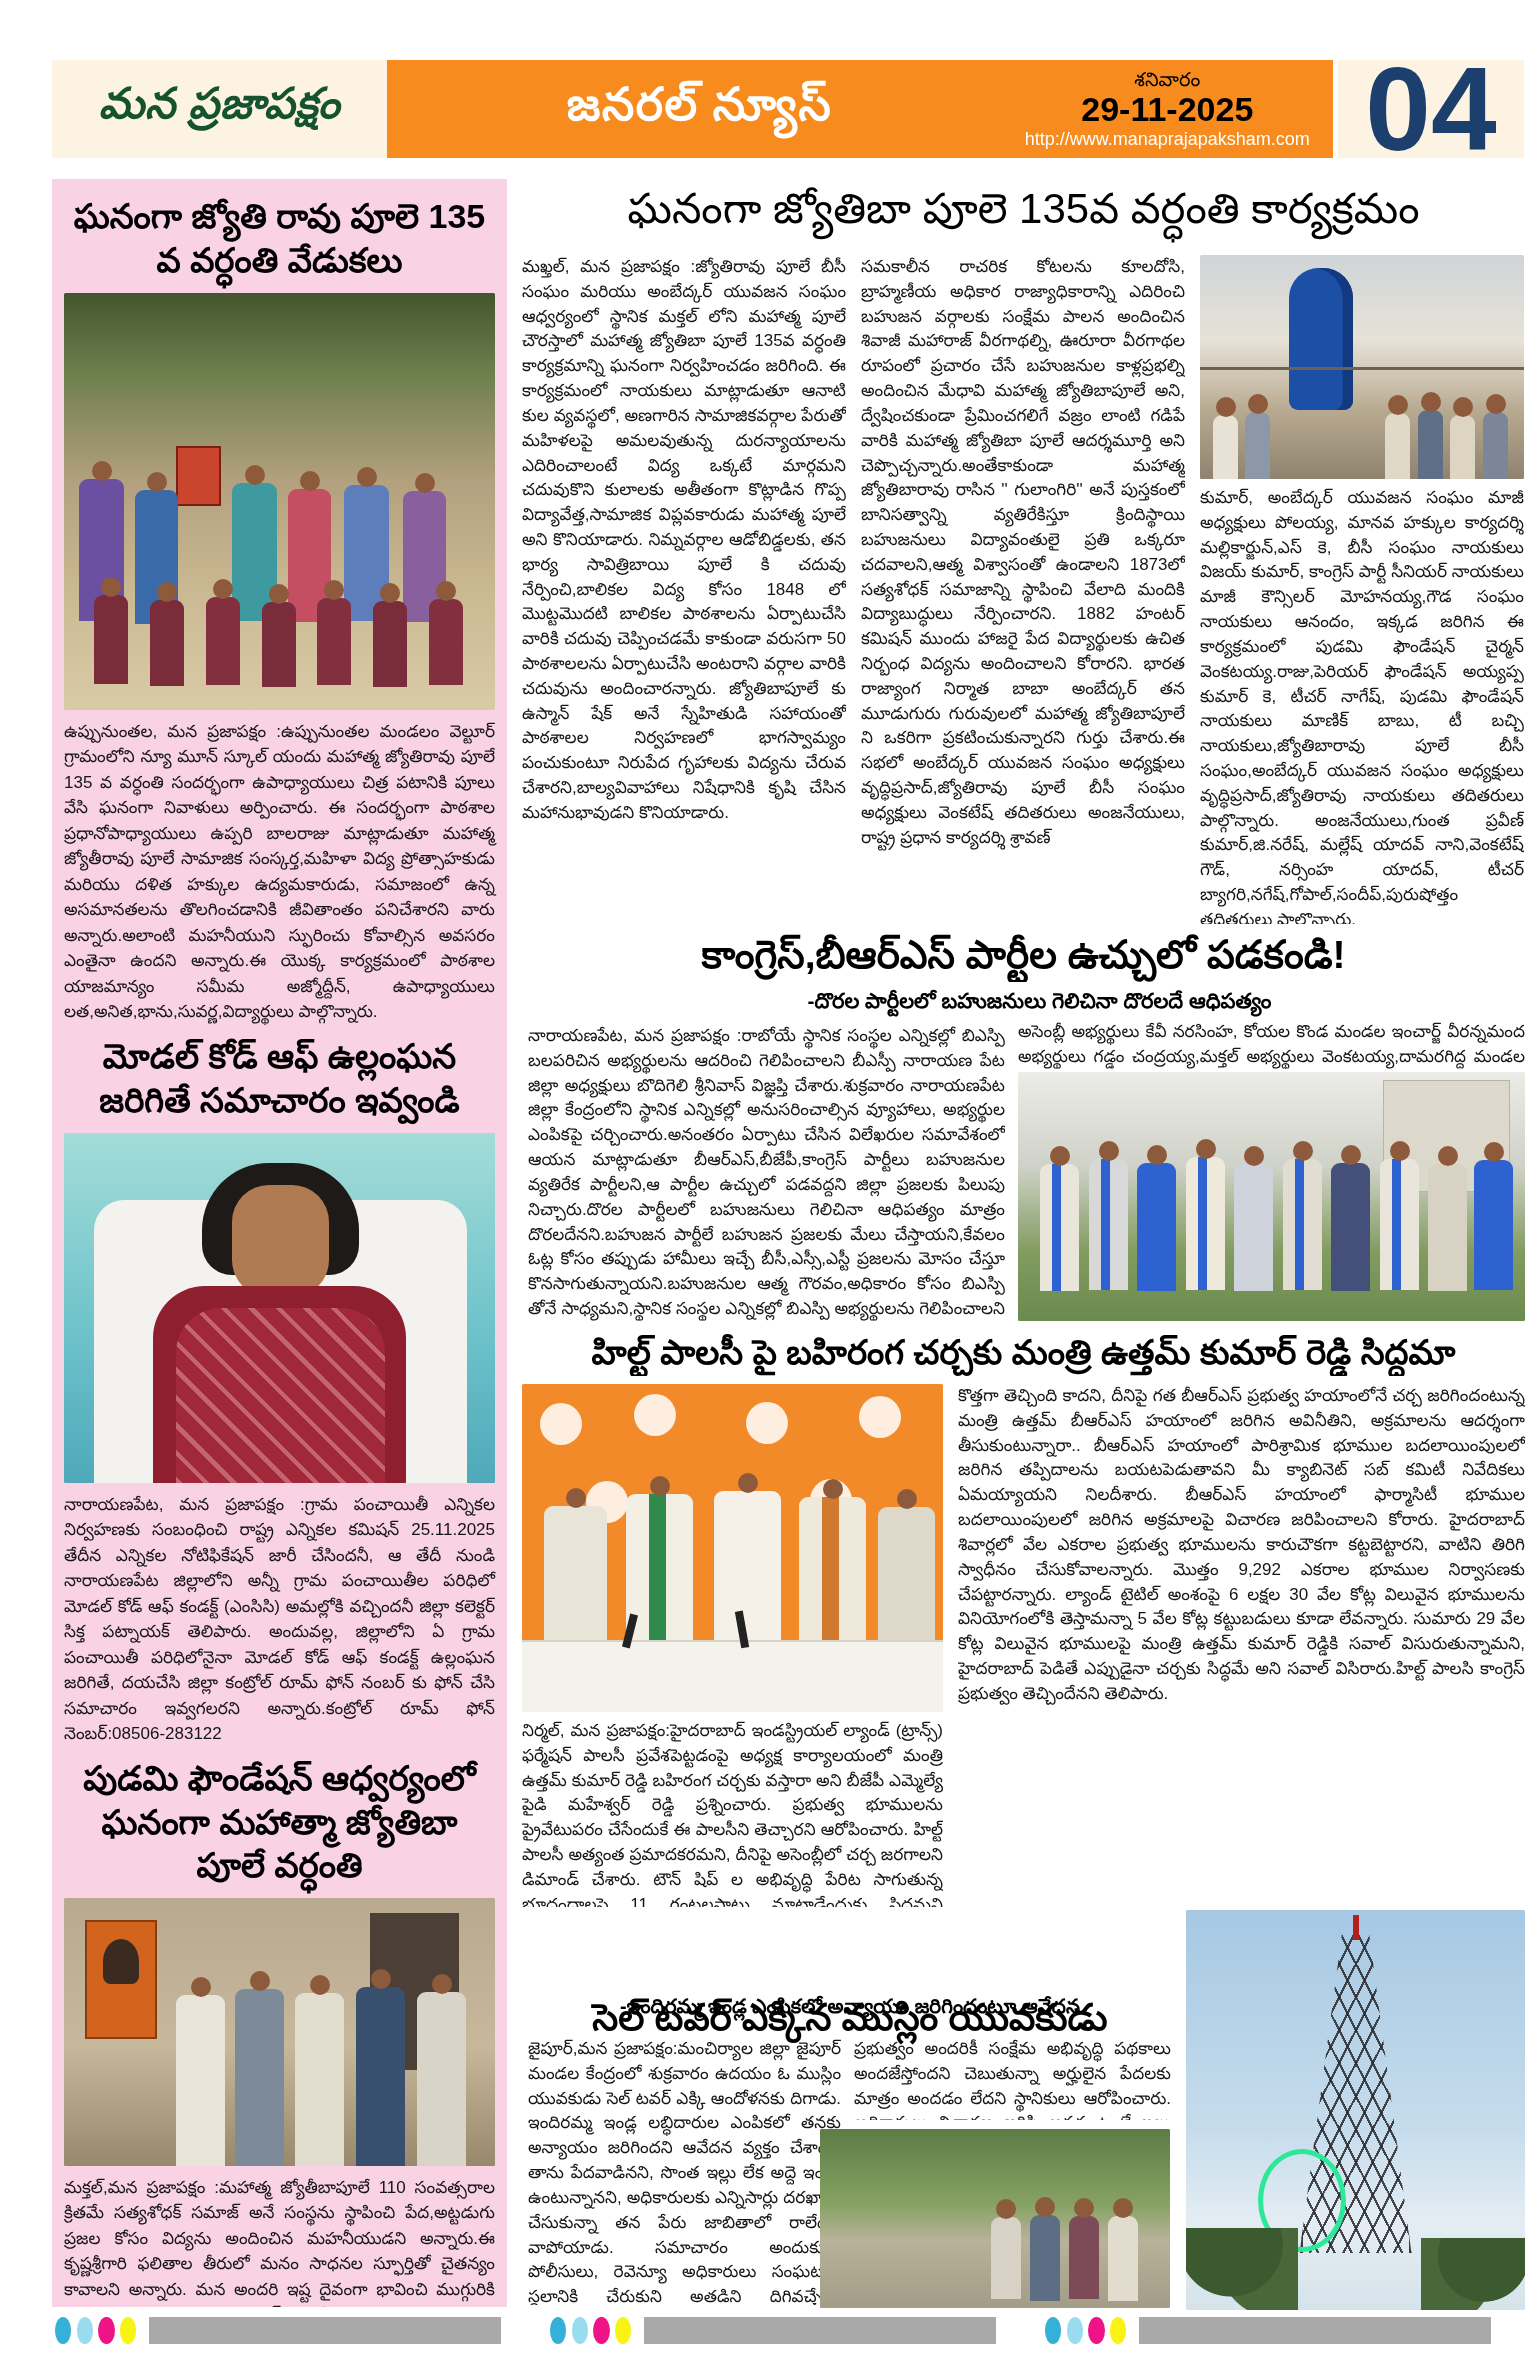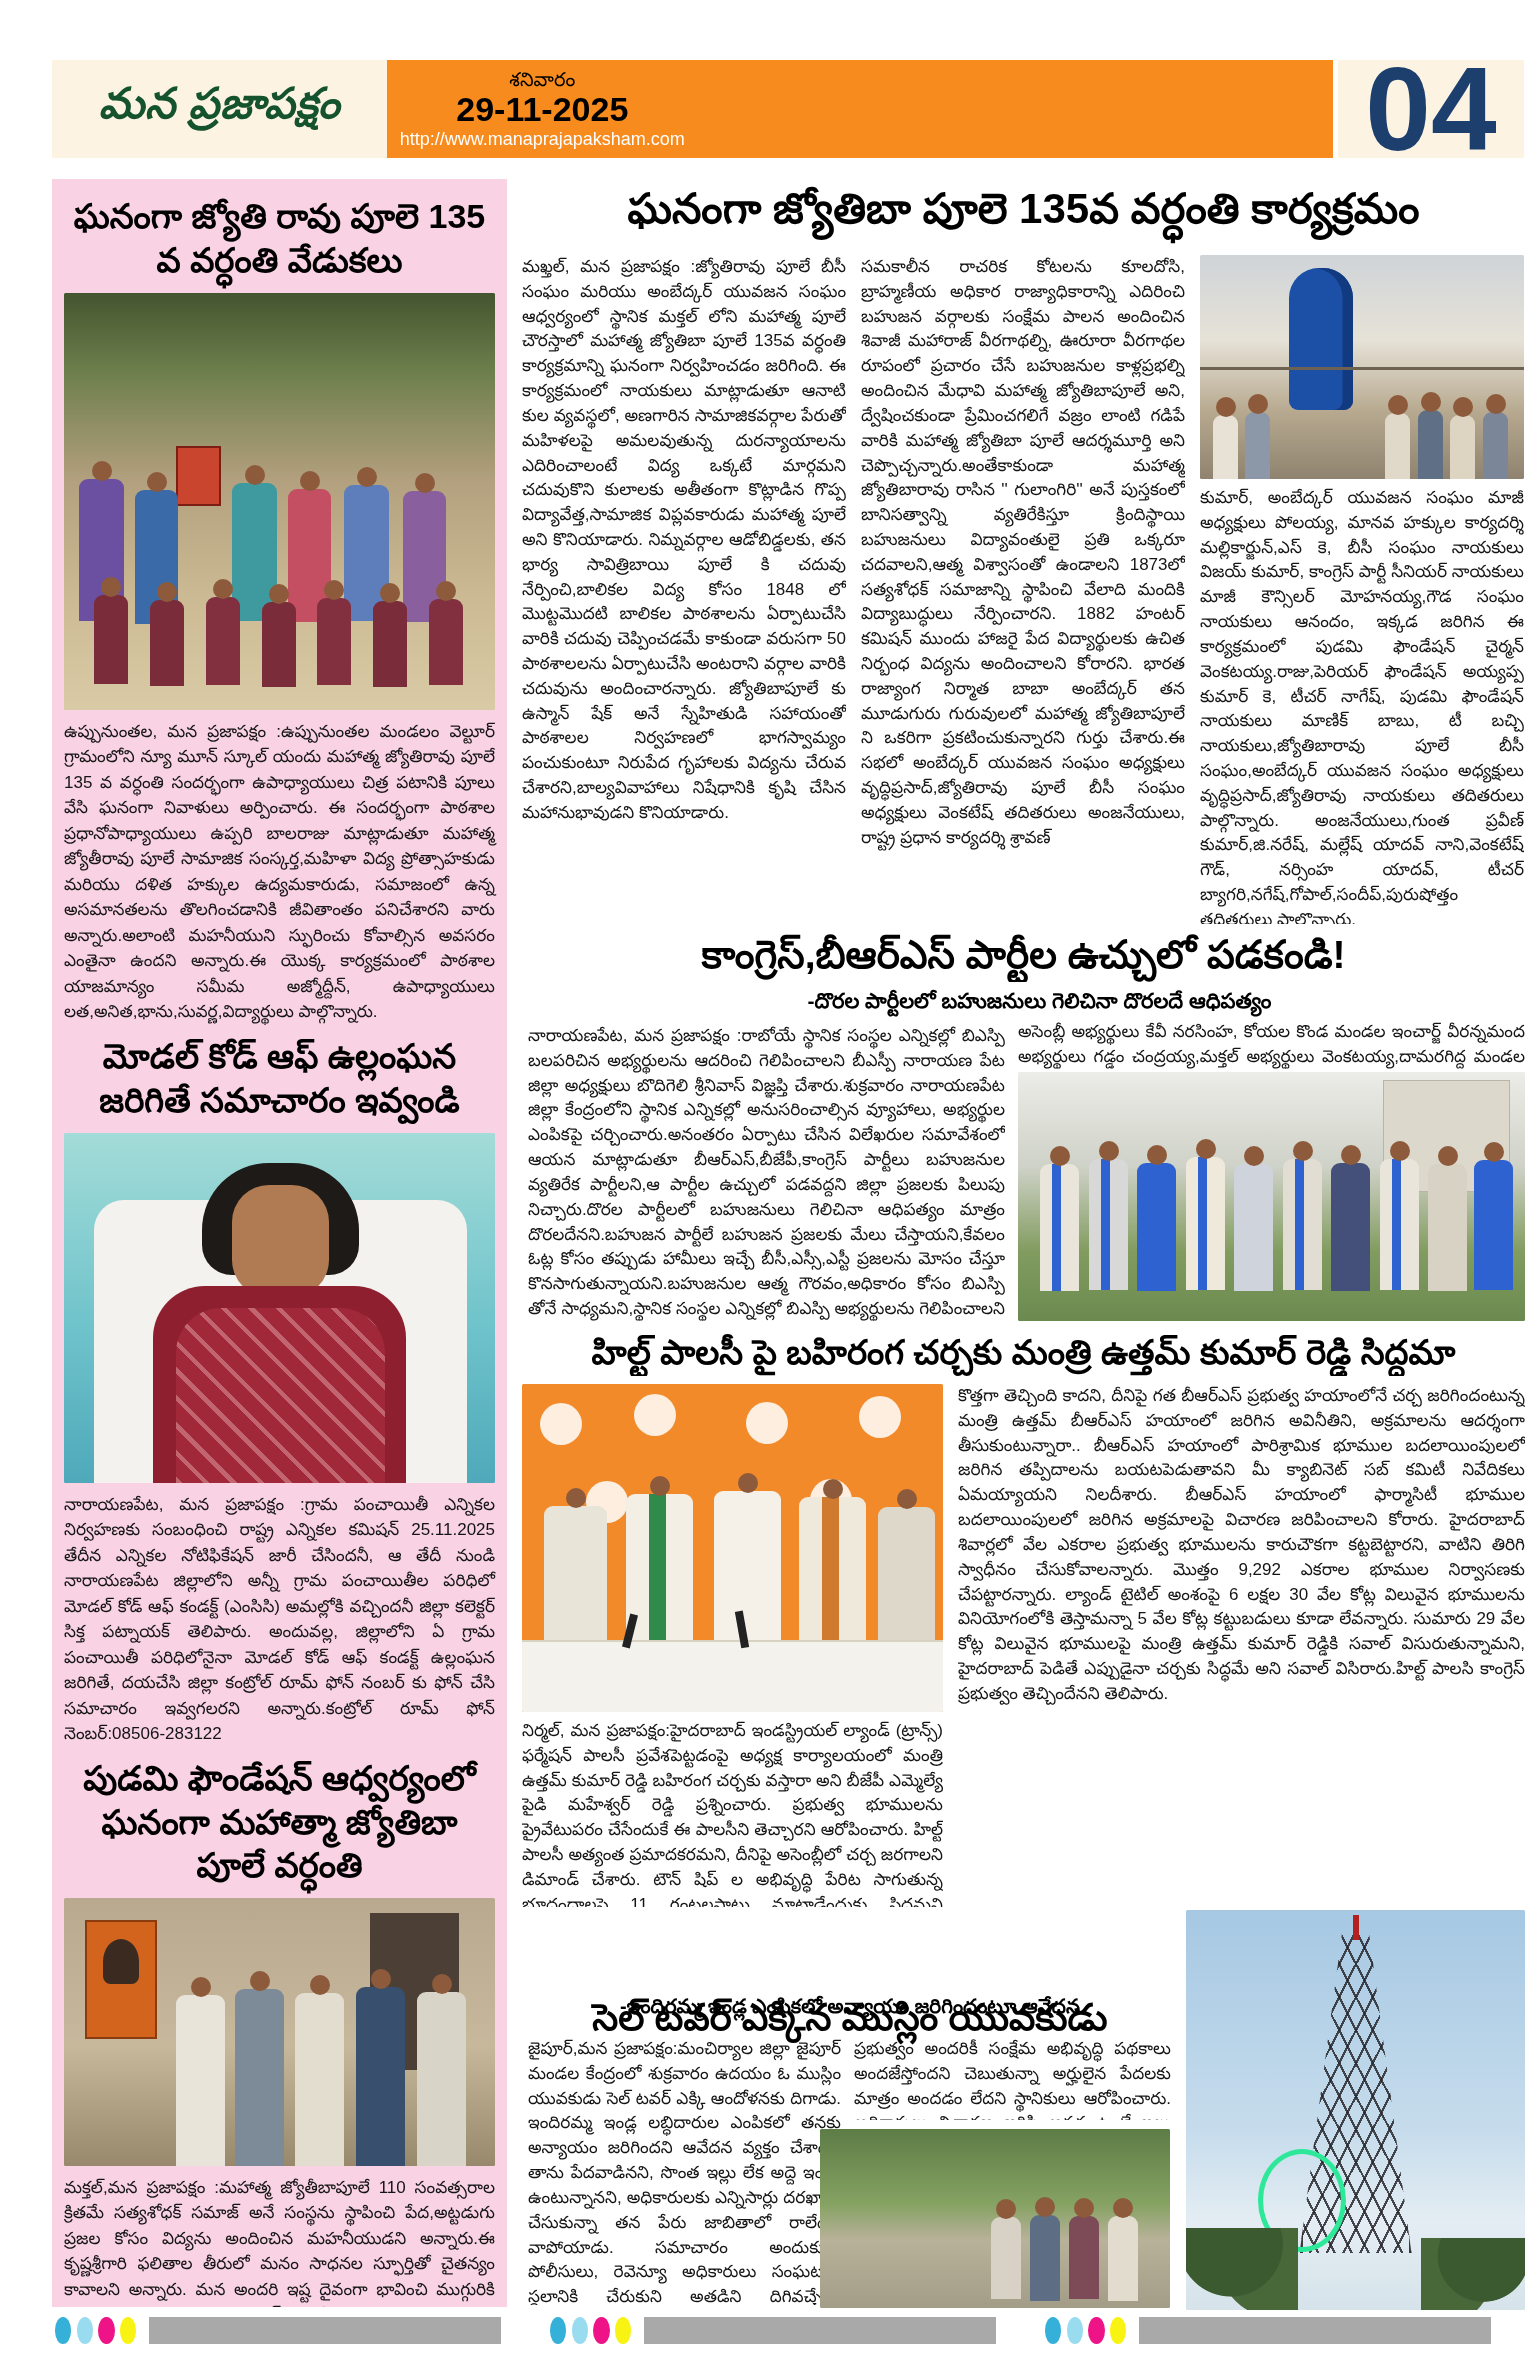--- a/index.html
+++ b/index.html
@@ -50,41 +50,42 @@
       repeating-linear-gradient(63deg, rgba(40,40,45,.85) 0 2.2px, transparent 2.2px 15px),
       repeating-linear-gradient(-63deg, rgba(40,40,45,.85) 0 2.2px, transparent 2.2px 15px),
       linear-gradient(90deg, rgba(40,40,45,.9) 0 3px, transparent 3px calc(100% - 3px), rgba(40,40,45,.9) calc(100% - 3px)); }
   .green-ring { position:absolute; border:5.2px solid #2ee89a; border-radius:50%; }
   .rphoto { background:linear-gradient(180deg,#5d7c46 0%,#86a263 42%,#b8b29a 62%,#a39c87 100%); }
   .frame { position:absolute; background:#c9452e; border:2.2px solid #7a1f12; }
 
   
   #right { position:absolute; left:522px; top:179px; width:1003px; height:2132px; }
   .abs { position:absolute; overflow:hidden; }
-  .mhead { font-size:42px; font-weight:bold; text-align:center; color:#000; line-height:1.15; }
+  .mhead { font-size:42px; font-weight:normal; text-align:center; color:#000; line-height:1.15; }
   .colbody { font-size:17px; line-height:1.46; text-align:justify; color:#141414; }
   .chead { font-size:39px; font-weight:bold; text-align:center; color:#000; }
   .csub  { font-size:21px; font-weight:bold; text-align:center; color:#000; }
   .hhead { font-size:34px; font-weight:bold; text-align:center; color:#000; }
   .thead { font-size:37px; font-weight:bold; text-align:center; color:#000; }
   .tsub  { font-size:20px; font-weight:bold; text-align:center; color:#000; }
 
   
   .fgroup { position:absolute; top:2317px; display:flex; align-items:center; gap:5.2px; }
   .dot { width:16.4px; height:27px; border-radius:50%; }
   .fbar { width:352px; height:27px; background:#a9a9a9; margin-left:7.5px; }
 </style>
 </head>
 <body>
 
 <div id="header">
   <div class="logo-box">
     <div class="logo-text">మన ప్రజాపక్షం</div>
   </div>
   <div class="band">
+    <div class="band-title">జనరల్ న్యూస్</div>
     <div class="date-block">
       <div class="weekday">శనివారం</div>
       <div class="date">29-11-2025</div>
       <div class="website">http://www.manaprajapaksham.com</div>
     </div>
   </div>
   <div class="pagenum-box">
     <div class="pagenum">04</div>
   </div>
 </div>

